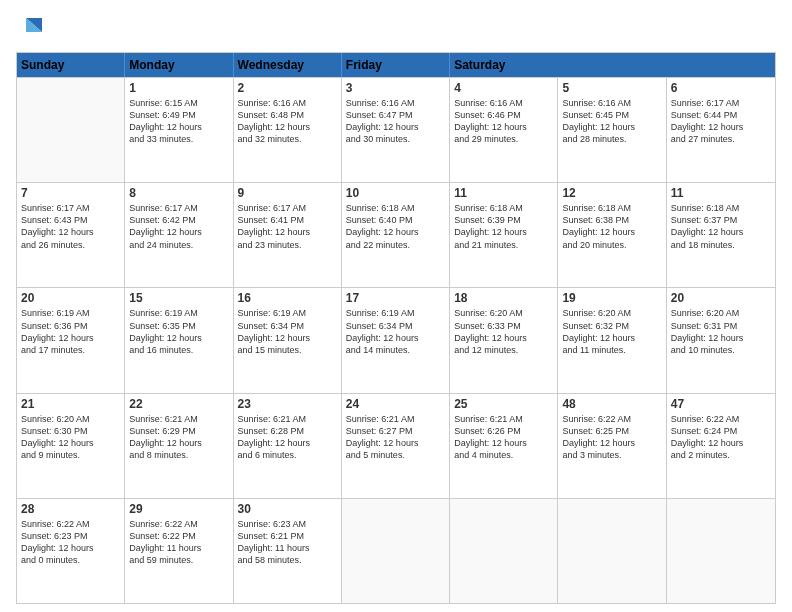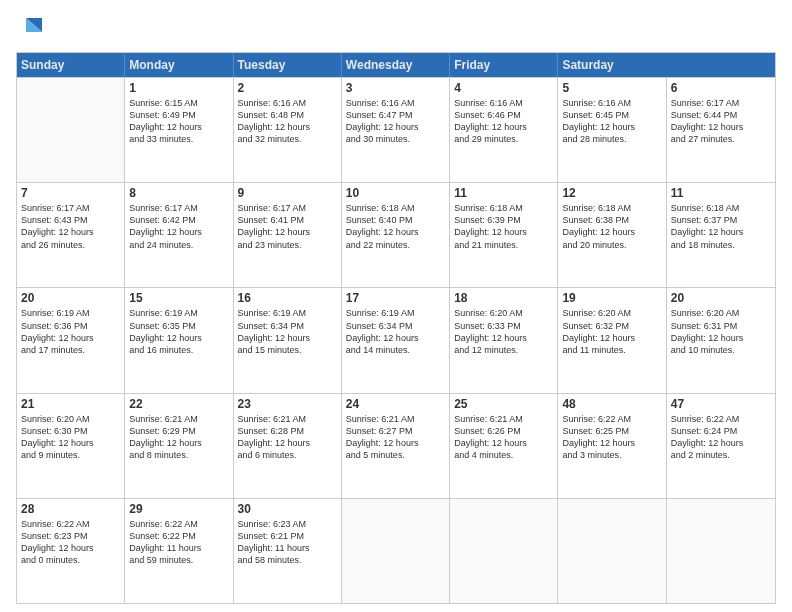--- a/index.html
+++ b/index.html
@@ -65,21 +65,21 @@
       display: flex;
       flex-direction: column;
       border: 1px solid #ccc;
     }
     .cal-header {
       display: grid;
       grid-template-columns: repeat(7, 1fr);
       background: #2a6db5;
     }
     .cal-header-cell {
-      color: #e5e5e5;
+      color: #000000;
       font-size: 12px;
       font-weight: bold;
       padding: 5px 4px;
       text-align: left;
       border-right: 1px solid #4a8dd5;
     }
     .cal-header-cell:last-child {
       border-right: none;
     }
     .cal-body {
@@ -139,21 +139,20 @@
     <div class="title-block">
       <div class="month-title"></div>
       <div class="location"></div>
     </div>
   </div>
 
   <div class="calendar">
     <div class="cal-header">
     <div class="cal-header-cell">Sunday</div>
         <div class="cal-header-cell">Monday</div>
-        <div class="cal-header-cell">Tuesday</div>
         <div class="cal-header-cell">Wednesday</div>
         <div class="cal-header-cell">Friday</div>
         <div class="cal-header-cell">Saturday</div>
       </div>
     <div class="cal-body">
     <div class="cal-row">
           <div class="cal-cell empty"></div>
           <div class="cal-cell">
             <div class="day-number">1</div>
             <div class="cell-text">Sunrise: 6:15 AM<br>Sunset: 6:49 PM<br>Daylight: 12 hours<br>and 33 minutes.</div>

